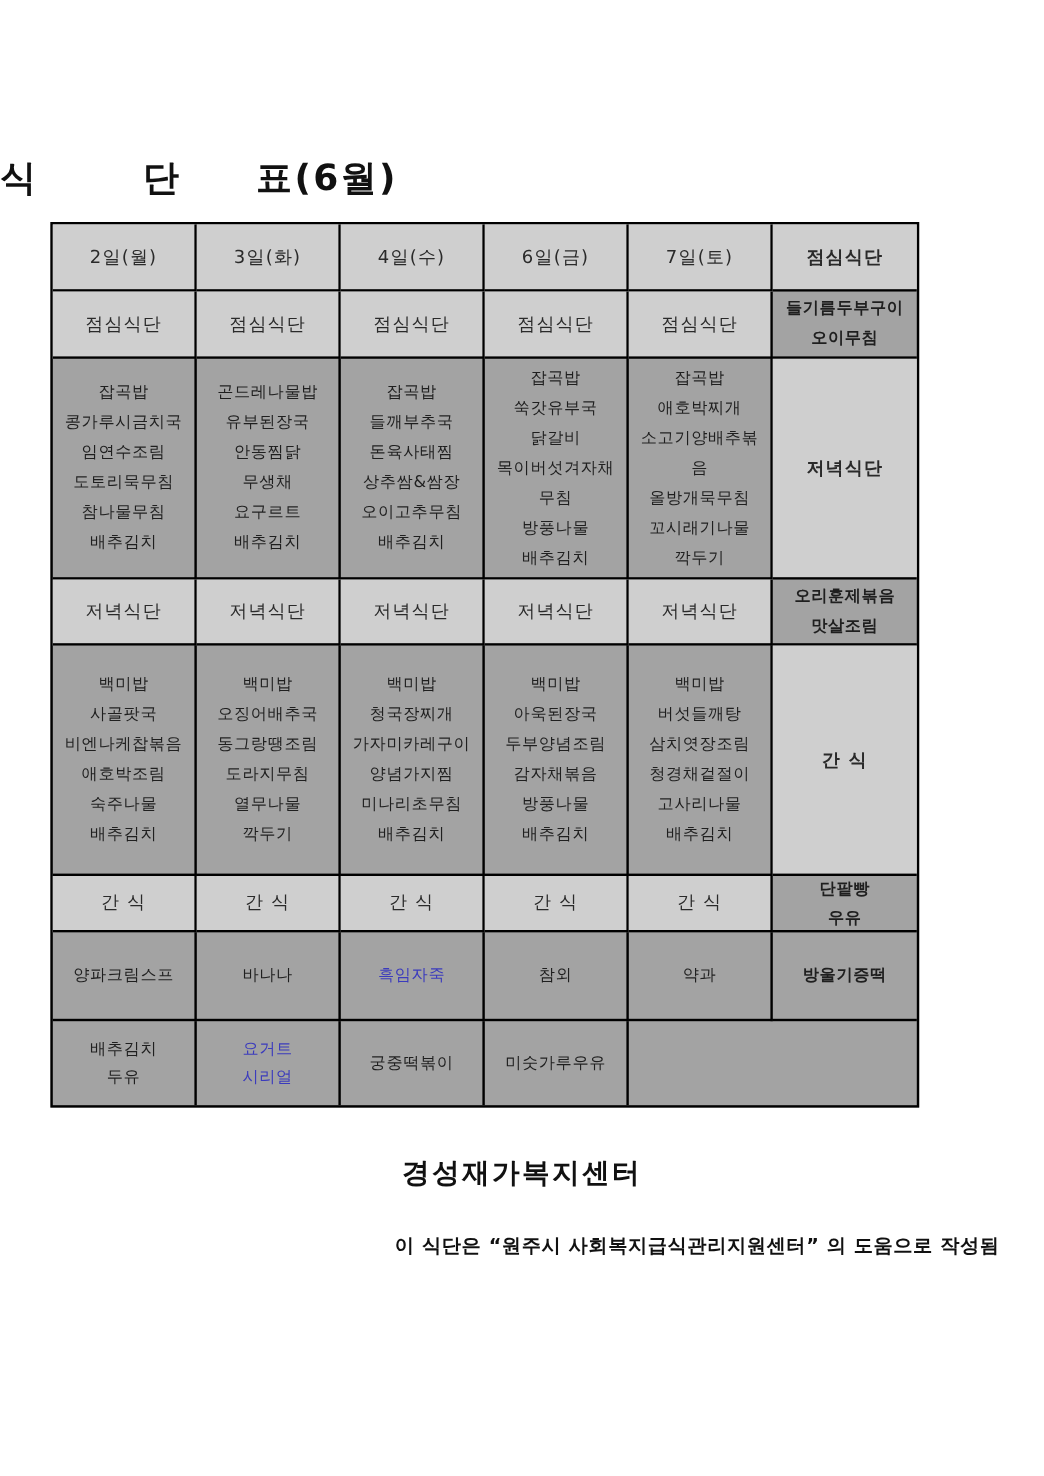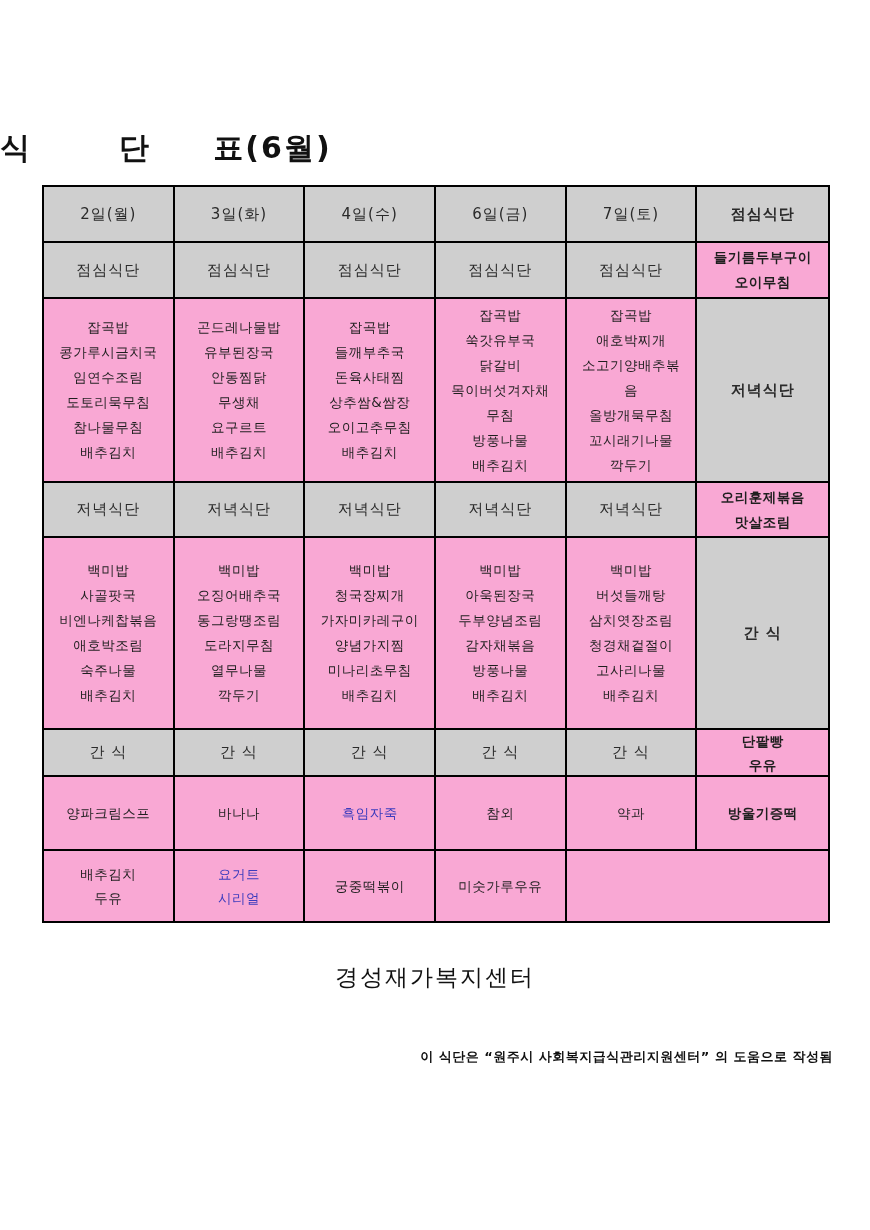--- a/index.html
+++ b/index.html
@@ -15,26 +15,26 @@
     top: 128px; left: 0; width: 870px;
     text-align: left;
     font-size: 30px;
     font-weight: bold;
     letter-spacing: 2px;
     white-space: pre;
     color: #111111;
   }
   .menu-grid {
     position: absolute;
-    top: 185px; left: 42px; width: 788px;
+    top: 185px; left: 42px; width: 724px;
     display: grid;
     grid-template-columns: repeat(6, 1fr);
     grid-template-rows: 56px 56px 184px 55px 192px 47px 74px 70px;
     border: 2px solid #000000;
-    background: #f9a8d4;
+    background: #a3a3a3;
   }
   .menu-grid > div {
     border-right: 2px solid #000000;
     border-bottom: 2px solid #000000;
     display: flex;
     align-items: center;
     justify-content: center;
     text-align: center;
     overflow: hidden;
   }
@@ -51,32 +51,31 @@
     line-height: 25px;
     white-space: pre-line;
     letter-spacing: 0.5px;
   }
   .snack { line-height: 24px; }
   .org-title {
     position: absolute;
     top: 962px; left: 0; width: 870px;
     text-align: center;
     font-size: 23px;
-    font-weight: normal;
+    font-weight: bold;
     letter-spacing: 2px;
     color: #111111;
   }
   .note {
     position: absolute;
     top: 1028px; right: 37px;
-    font-size: 13px;
+    font-size: 16px;
     font-weight: bold;
     letter-spacing: 0.5px;
     color: #111111;
-    margin-top: 20px;
   }
 </style>
 </head>
 <body>
 
 <div class="page-title">식       단     표(6월)</div>
 
 <div class="menu-grid">
 
   <div class="hdr">2일(월)</div>

